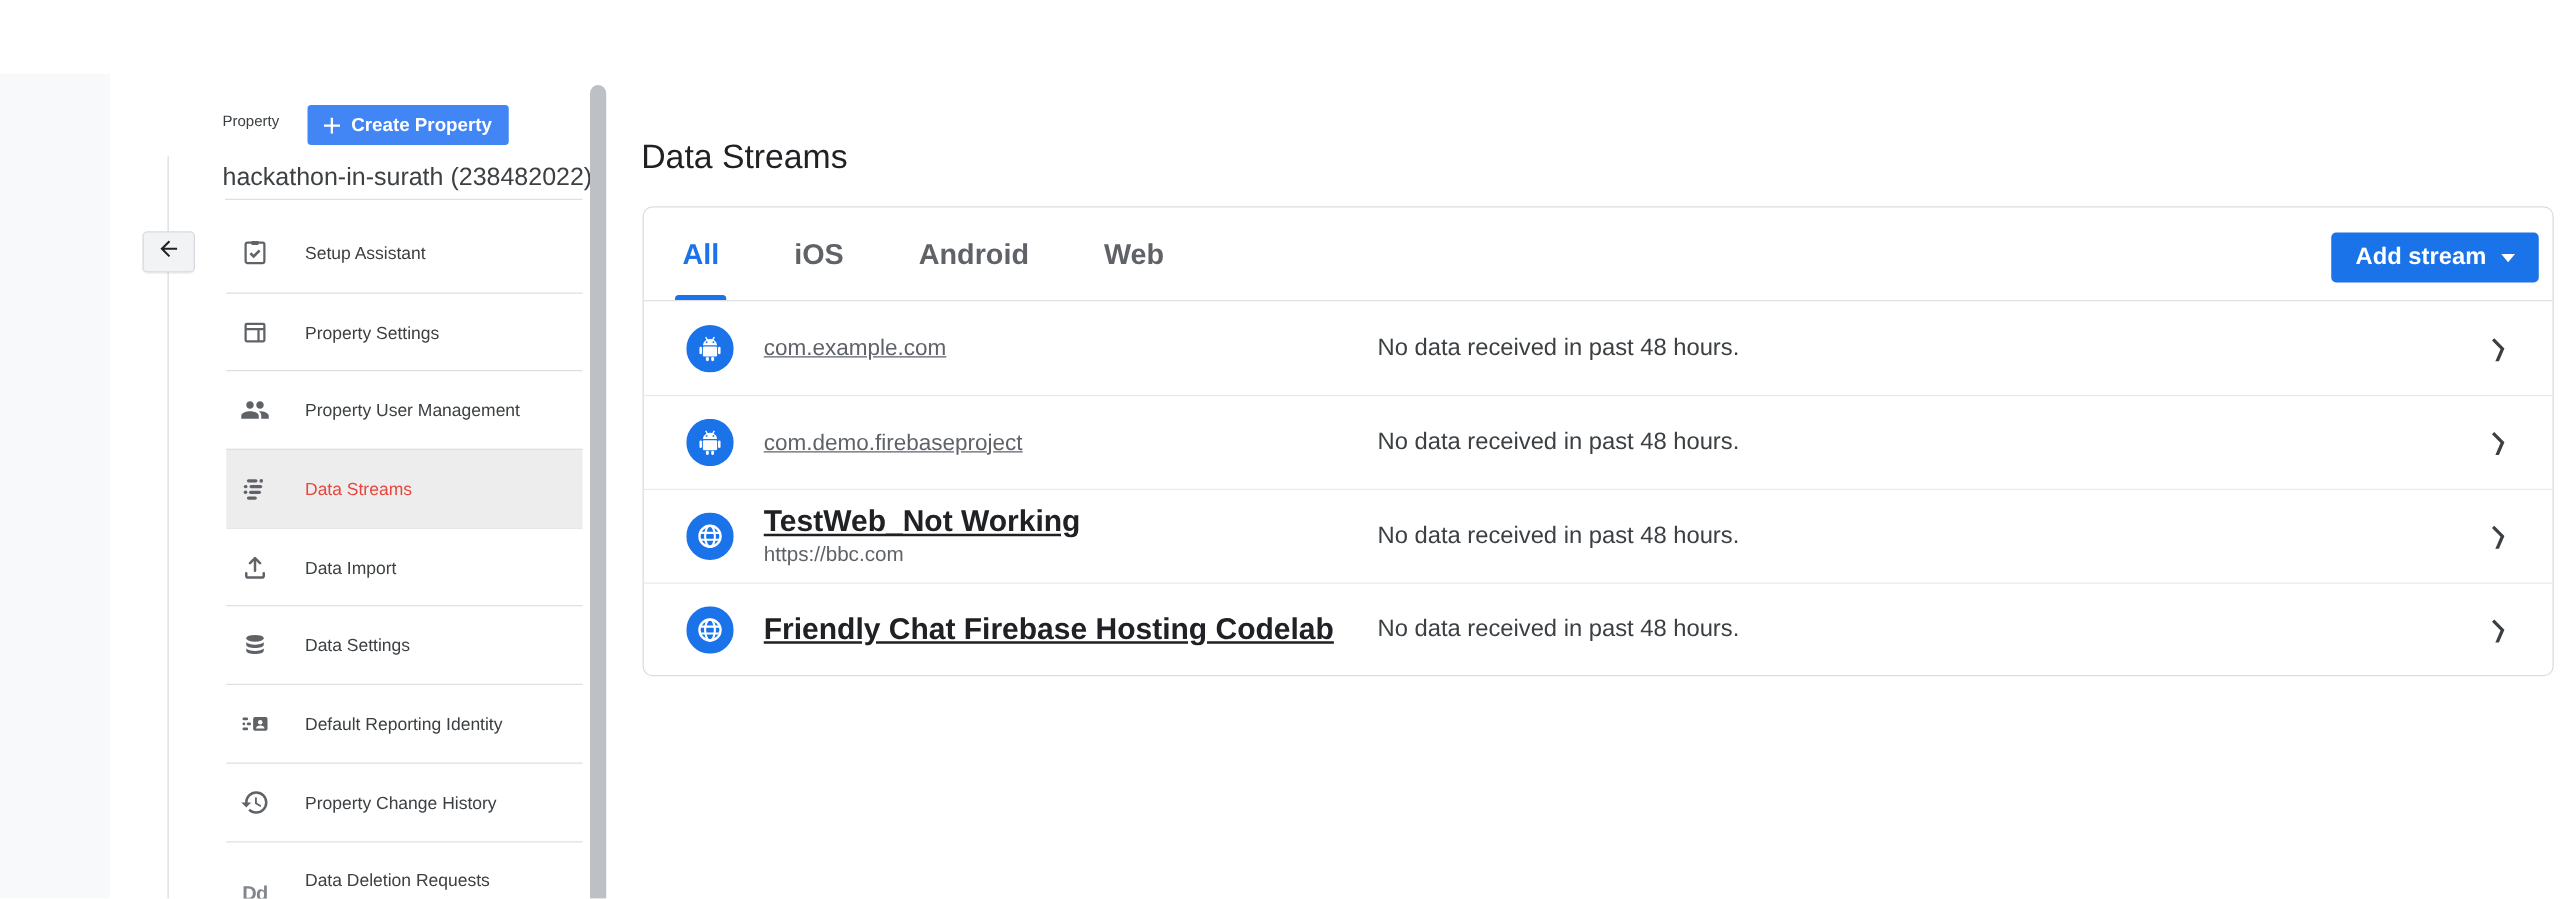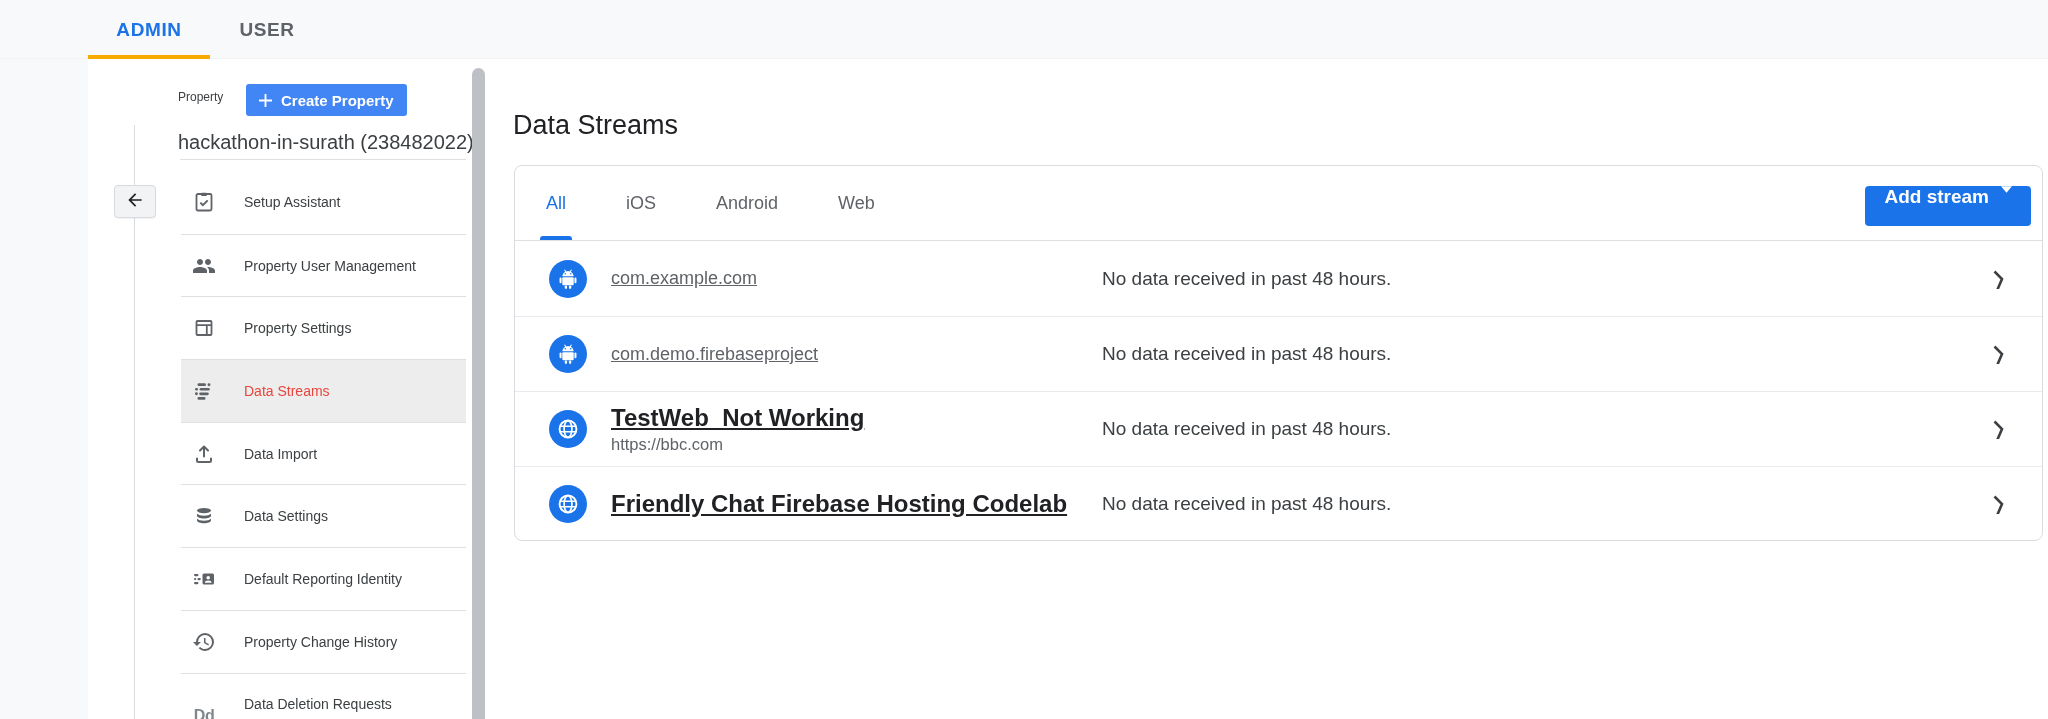--- a/index.html
+++ b/index.html
@@ -45,51 +45,46 @@
   .scrollbar-thumb { position:absolute; left:472px; top:68px; width:13px; height:651px;
                      background:#bdc1c6; border-radius:7px 7px 0 0; cursor:pointer; }
 
   
   .page-title { position:absolute; left:513px; top:110px; font-size:27px; font-weight:400; color:#202124; }
 
   .card { position:absolute; left:514px; top:165px; width:1529px; height:376px; background:#fff;
           border:1px solid #dadce0; border-radius:8px; }
   .tabs-row { position:relative; height:75px; display:flex; align-items:stretch; padding-left:31px;
               border-bottom:1px solid #e0e0e0; }
-  .tab { position:relative; display:flex; align-items:center; font-size:18px; font-weight:400;
+  .tab { position:relative; display:flex; align-items:center; font-size:23px; font-weight:700;
          color:#5f6368; margin-right:60px; cursor:pointer; }
   .tab.active { color:#1a73e8; }
   .tab.active::after { content:''; position:absolute; left:-6px; right:-6px; bottom:0; height:4px;
                        background:#1a73e8; border-radius:3px 3px 0 0; }
   .add-stream-btn { position:absolute; right:11px; top:20px; height:40px; padding:0 19px; background:#1a73e8;
                     border:none; border-radius:4px; color:#fff; font-size:19px; font-weight:700;
-                    display:flex; gap:12px; cursor:pointer; font-family:inherit; }
+                    display:flex; align-items:center; gap:12px; cursor:pointer; font-family:inherit; }
   .add-stream-btn svg { width:11px; height:7px; }
 
   .stream-row { position:relative; height:75px; display:flex; align-items:center; cursor:pointer; }
   .stream-row + .stream-row { border-top:1px solid #e8eaed; }
   .stream-icon { width:38px; height:38px; margin-left:34px; flex:none; }
   .stream-icon svg { width:38px; height:38px; display:block; }
   .stream-text { margin-left:24px; display:flex; flex-direction:column; justify-content:center; }
   .stream-name { font-size:18px; color:#5f6368;text-decoration:underline; }
   .stream-name.bold { font-size:24px; font-weight:700; color:#202124; }
   .stream-url { font-size:16.5px; color:#5f6368; margin-top:3px; }
   .stream-status { position:absolute; left:587px; font-size:19px; color:#3c4043; }
   .stream-chevron { position:absolute; right:36px; width:16px; height:20px; display:flex; align-items:center; }
 </style>
 </head>
 <body>
 
 <div id="app">
 
-  <div class="header">
-    <div class="hdr-tab admin">ADMIN</div>
-    <div class="hdr-tab user">USER</div>
-    <div class="hdr-underline"></div>
-  </div>
 
   <div class="left-rail"></div>
   <div class="panel-vline"></div>
   <div class="back-btn">
     <span><svg viewBox="0 0 24 24">
           <path d="M20 11H7.8l5.6-5.6L12 4l-8 8 8 8 1.4-1.4L7.8 13H20z" fill="#202124"></path>
         </svg></span>
   </div>
 
   <div class="prop-label">Property</div>
@@ -110,34 +105,34 @@
           <svg viewBox="0 0 24 24" fill="none" stroke="#5f6368" stroke-width="1.8">
             <rect x="4.5" y="4" width="15" height="16.5" rx="1.5"></rect>
             <rect x="9" y="2.7" width="6" height="3.2" rx="1" fill="#5f6368" stroke="none"></rect>
             <path d="M8.3 12.6l2.6 2.6 4.8-4.8" stroke-width="2"></path>
           </svg>
         </span>
       <span class="mi-label">Setup Assistant</span>
     </div>
       <div class="menu-item">
       <span class="mi-icon">
-          <svg viewBox="0 0 24 24" fill="#5f6368">
-            <path d="M16 11c1.66 0 2.99-1.34 2.99-3S17.66 5 16 5s-3 1.34-3 3 1.34 3 3 3zm-8 0c1.66 0 2.99-1.34 2.99-3S9.66 5 8 5 5 6.34 5 8s1.34 3 3 3zm0 2c-2.33 0-7 1.17-7 3.5V19h14v-2.5c0-2.33-4.67-3.5-7-3.5zm8 0c-.29 0-.62.02-.97.05 1.16.84 1.97 1.97 1.97 3.45V19h6v-2.5c0-2.33-4.67-3.5-7-3.5z"></path>
-          </svg>
-        </span>
-      <span class="mi-label">Property User Management</span>
-    </div>
-      <div class="menu-item">
-      <span class="mi-icon">
           <svg viewBox="0 0 24 24" fill="none" stroke="#5f6368" stroke-width="1.8">
             <rect x="4.5" y="5" width="15" height="14" rx="1"></rect>
             <path d="M4.5 9.2h15M14.8 9.2V19"></path>
           </svg>
         </span>
       <span class="mi-label">Property Settings</span>
+    </div>
+      <div class="menu-item">
+      <span class="mi-icon">
+          <svg viewBox="0 0 24 24" fill="#5f6368">
+            <path d="M16 11c1.66 0 2.99-1.34 2.99-3S17.66 5 16 5s-3 1.34-3 3 1.34 3 3 3zm-8 0c1.66 0 2.99-1.34 2.99-3S9.66 5 8 5 5 6.34 5 8s1.34 3 3 3zm0 2c-2.33 0-7 1.17-7 3.5V19h14v-2.5c0-2.33-4.67-3.5-7-3.5zm8 0c-.29 0-.62.02-.97.05 1.16.84 1.97 1.97 1.97 3.45V19h6v-2.5c0-2.33-4.67-3.5-7-3.5z"></path>
+          </svg>
+        </span>
+      <span class="mi-label">Property User Management</span>
     </div>
       <div class="menu-item active">
       <span class="mi-icon">
           <svg viewBox="0 0 24 24" fill="#5f6368">
             <rect x="5.5" y="4.3" width="8.5" height="2.7" rx="1.35"></rect>
             <circle cx="17" cy="5.7" r="1.45"></circle>
             <rect x="3" y="8.9" width="3" height="2.7" rx="1.35"></rect>
             <rect x="7.6" y="8.9" width="10.2" height="2.7" rx="1.35"></rect>
             <circle cx="4.4" cy="14.8" r="1.45"></circle>
             <rect x="7.2" y="13.5" width="9.6" height="2.7" rx="1.35"></rect>

